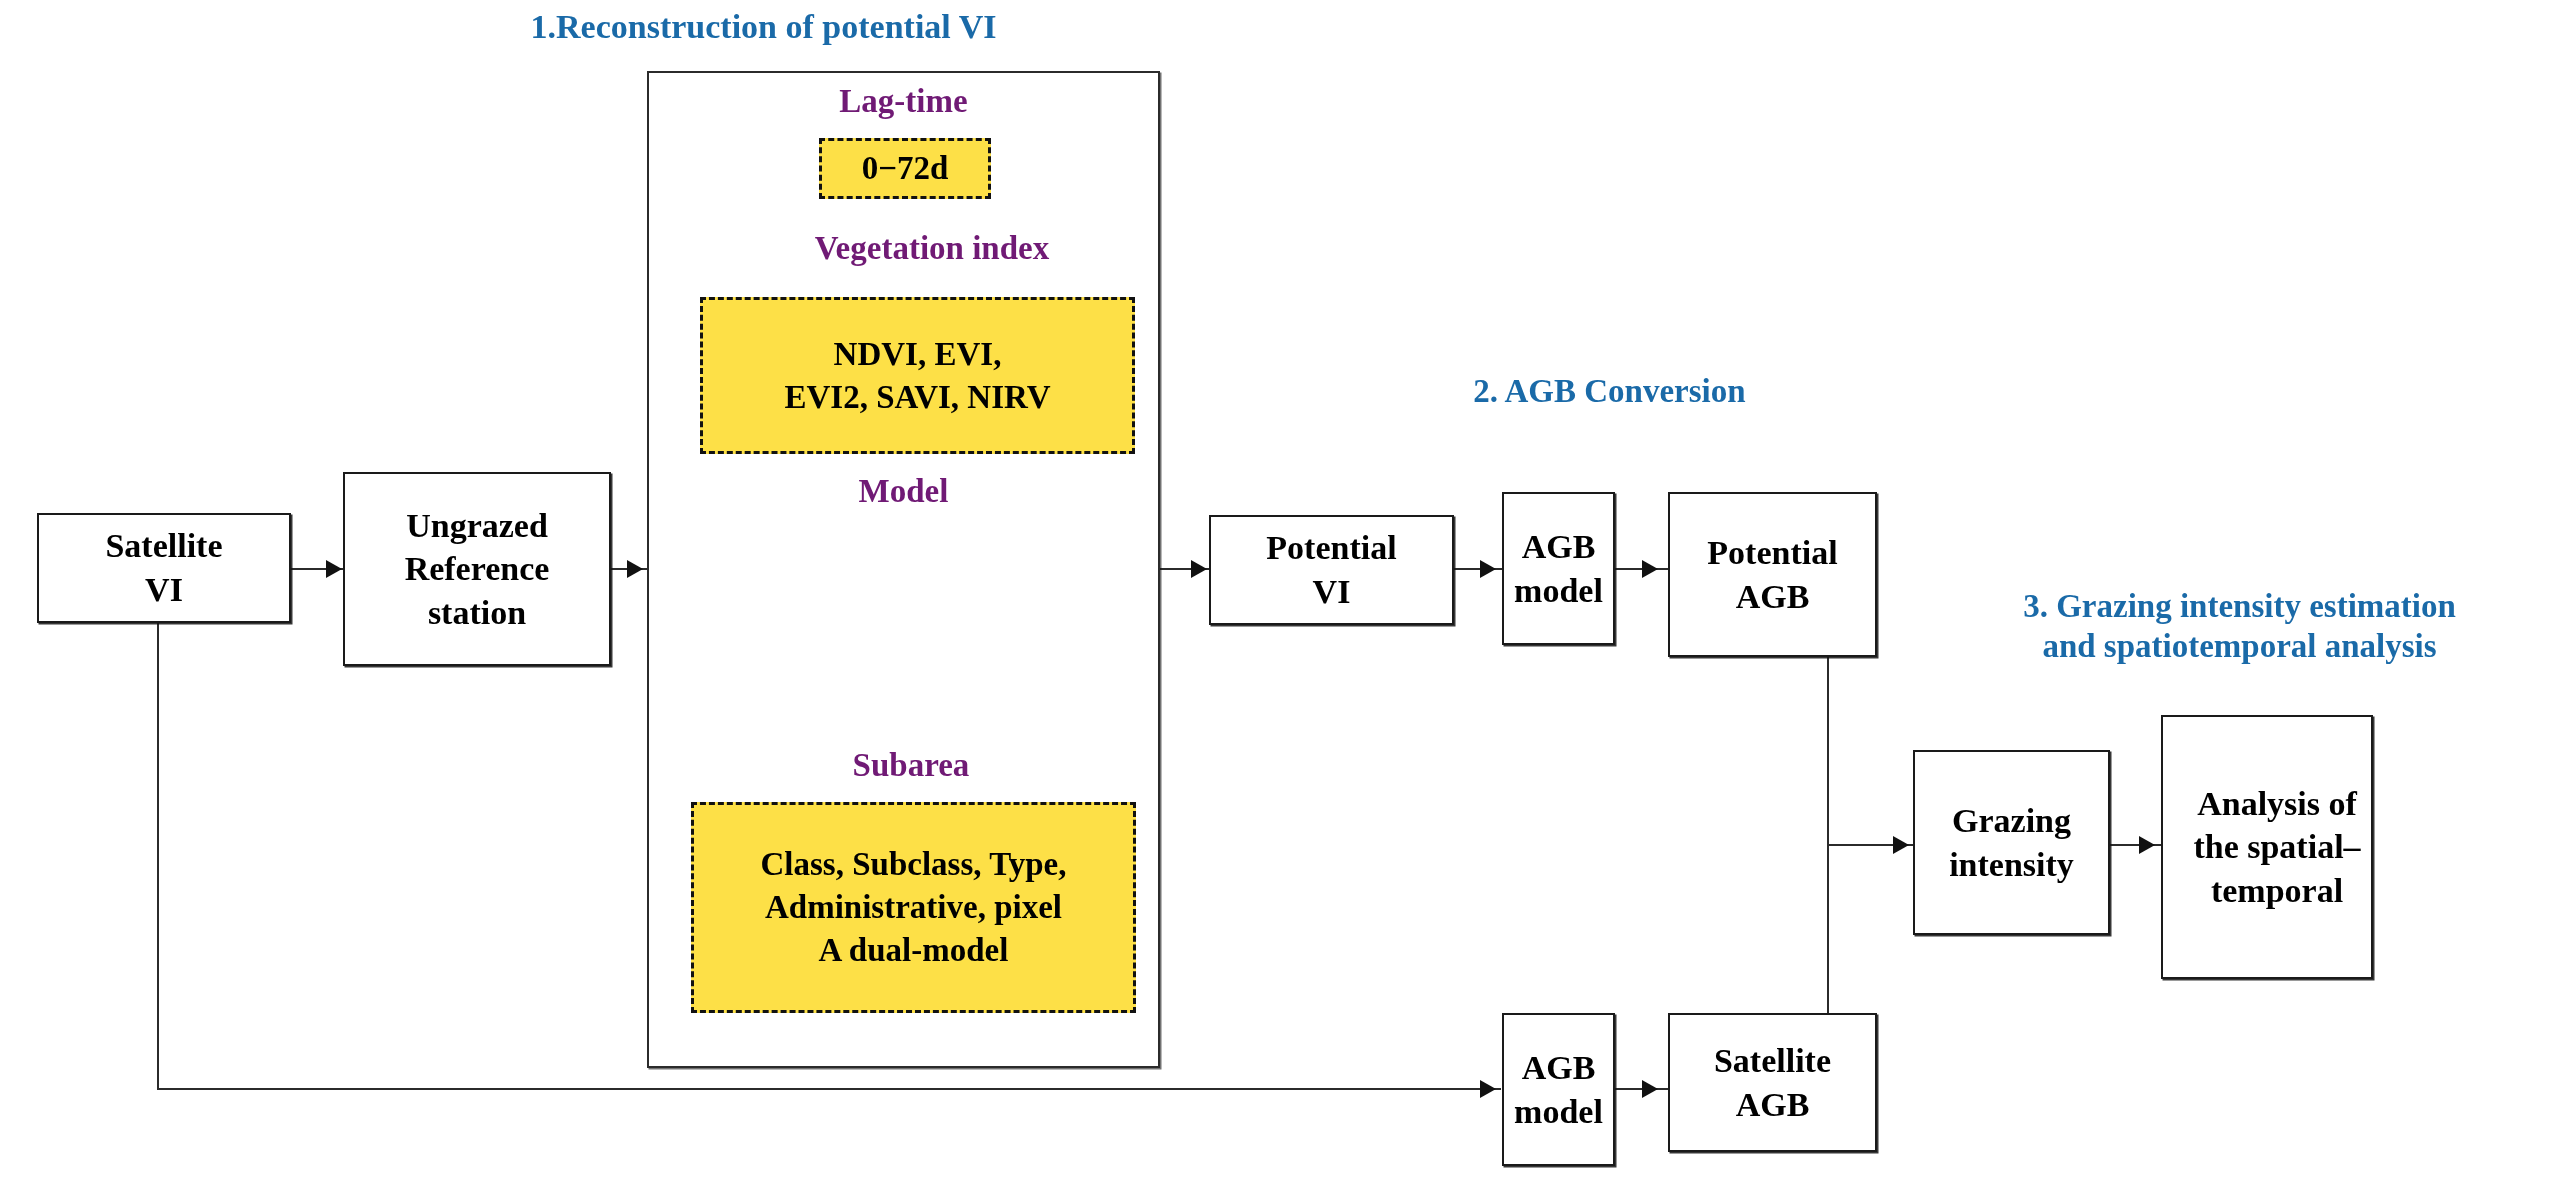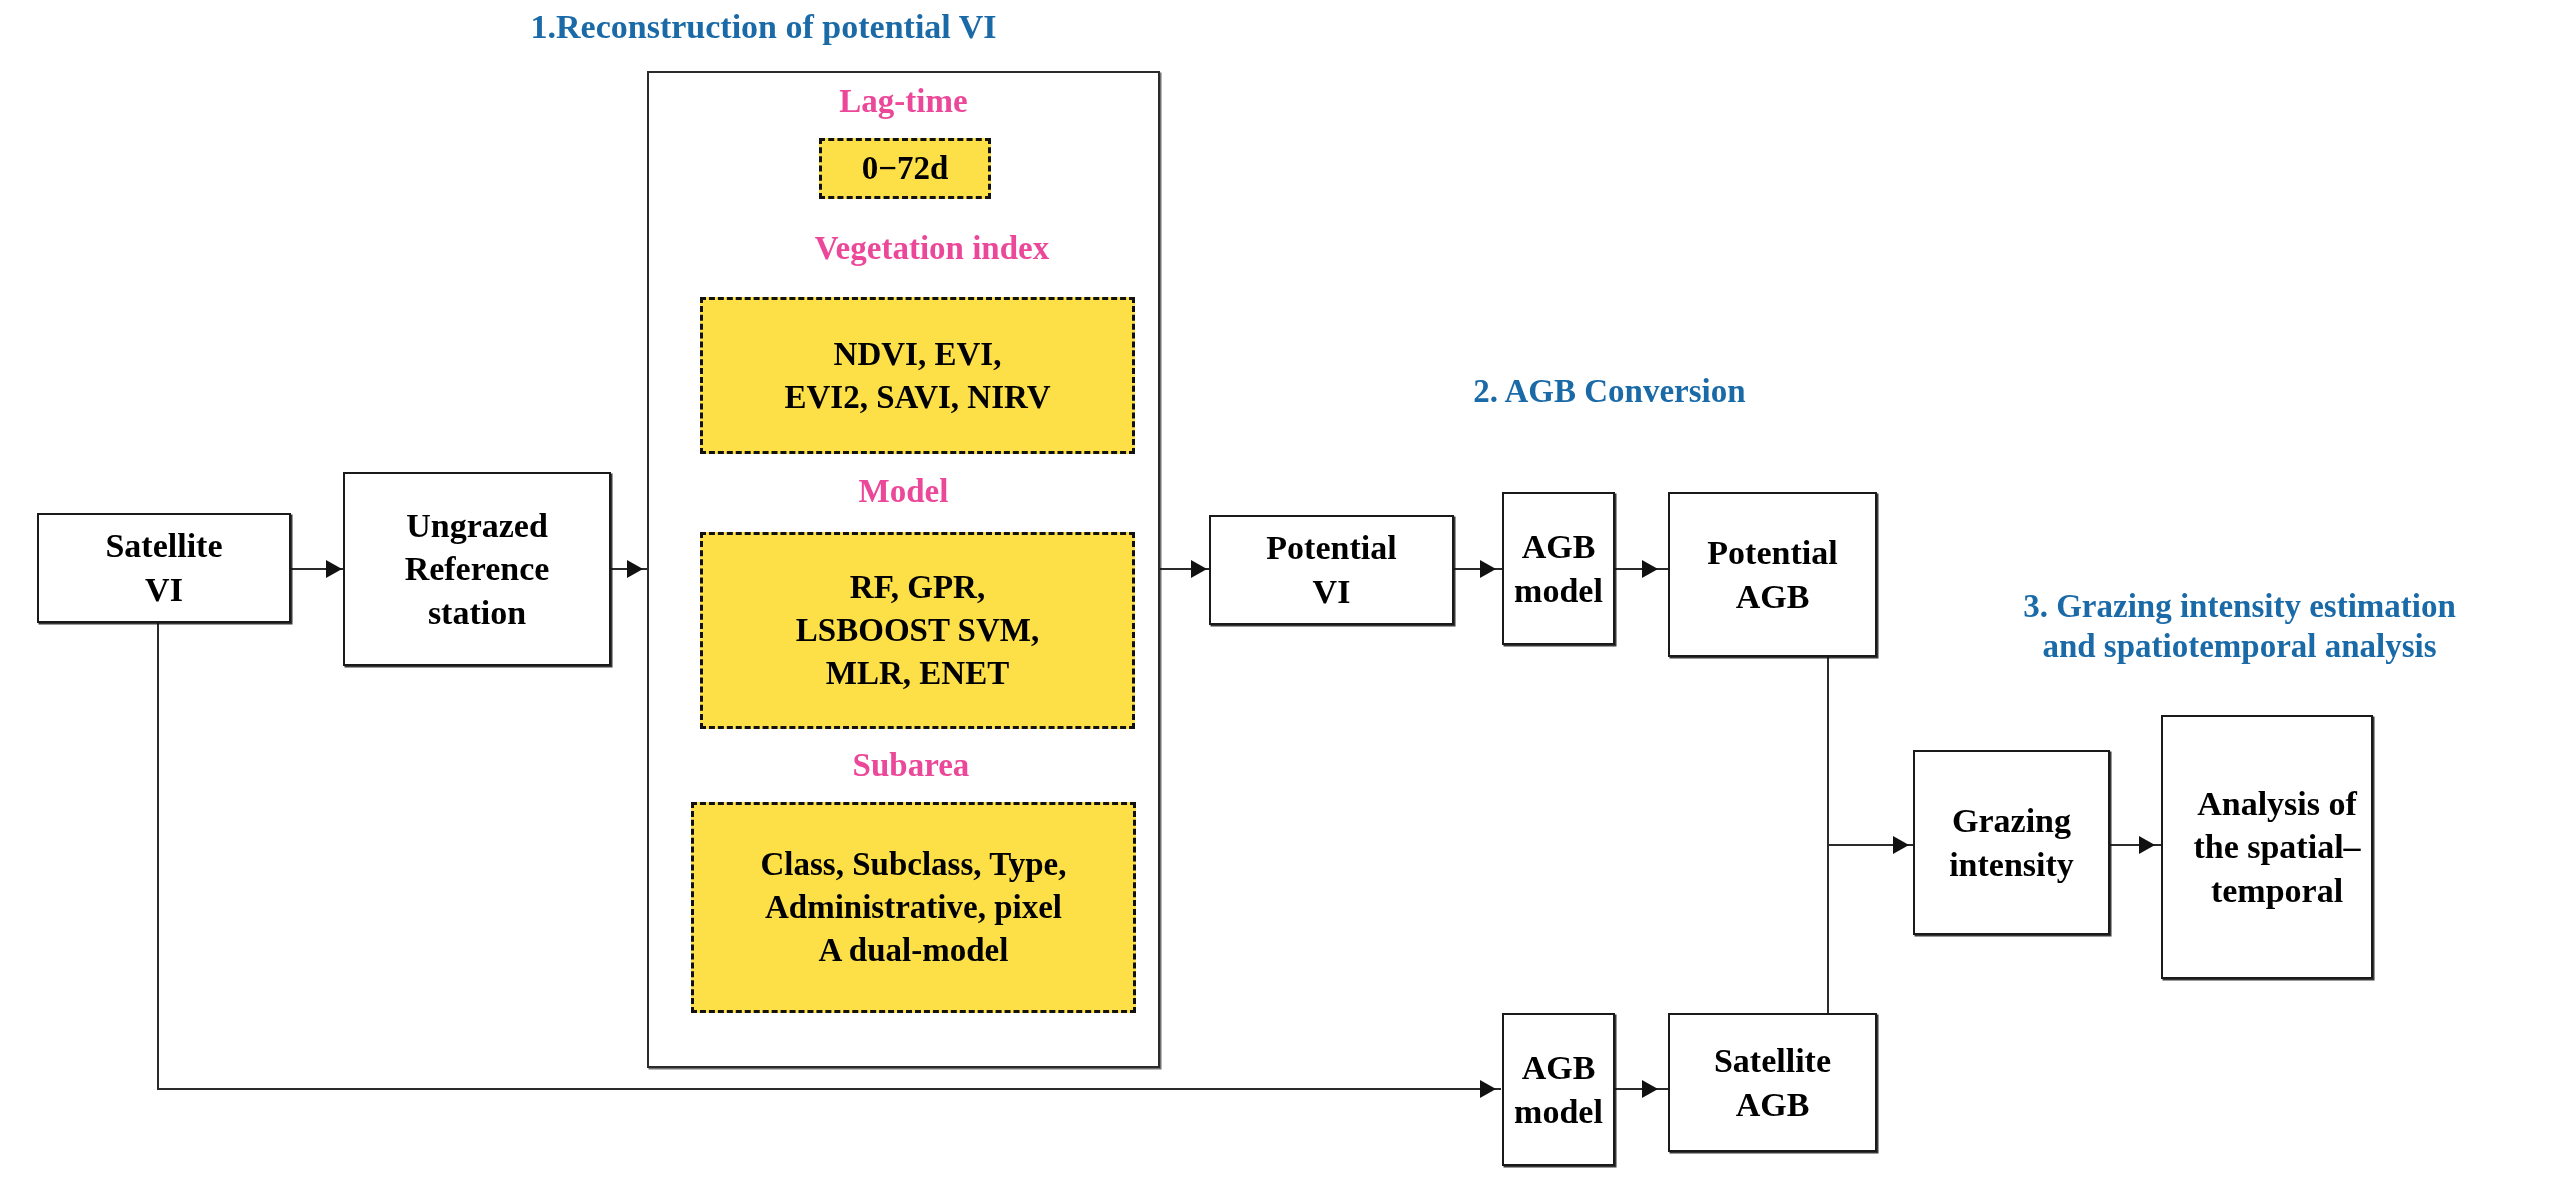--- a/index.html
+++ b/index.html
@@ -51,21 +51,21 @@
     text-align: center;
     font-weight: bold;
     color: #000000;
     line-height: 1.30;
     z-index: 3;
   }
   .panel-label {
     position: absolute;
     text-align: center;
     font-weight: bold;
-    color: #ec4899;
+    color: #701a75;
     z-index: 3;
     white-space: nowrap;
   }
   .section-title {
     position: absolute;
     font-weight: bold;
     color: #1a6aa8;
     text-align: center;
     line-height: 1.22;
     z-index: 5;
@@ -141,25 +141,20 @@
   <div class="panel-label" style="left:647px; top:83px; width:513px; font-size:33px;">Lag-time</div>
   <div class="dashbox" style="left:819px; top:138px; width:172px; height:61px; font-size:33px;">0−72d</div>
 
   <div class="panel-label" style="left:647px; top:230px; width:570px; font-size:33px;">Vegetation index</div>
   <div class="dashbox" style="left:700px; top:297px; width:435px; height:157px; font-size:33px; flex-direction:column;">
     <div>NDVI, EVI,</div>
     <div>EVI2, SAVI, NIRV</div>
   </div>
 
   <div class="panel-label" style="left:647px; top:473px; width:513px; font-size:33px;">Model</div>
-  <div class="dashbox" style="left:700px; top:532px; width:435px; height:197px; font-size:33px; flex-direction:column;">
-    <div>RF, GPR,</div>
-    <div>LSBOOST SVM,</div>
-    <div>MLR, ENET</div>
-  </div>
 
   <div class="panel-label" style="left:647px; top:747px; width:528px; font-size:33px;">Subarea</div>
   <div class="dashbox" style="left:691px; top:802px; width:445px; height:211px; font-size:33px; flex-direction:column;">
     <div>Class, Subclass, Type,</div>
     <div>Administrative, pixel</div>
     <div>A  dual-model</div>
   </div>
 
   <div class="node solidbox" style="left:37px; top:513px; width:254px; height:110px; font-size:34px; flex-direction:column;">
     <div>Satellite</div>

